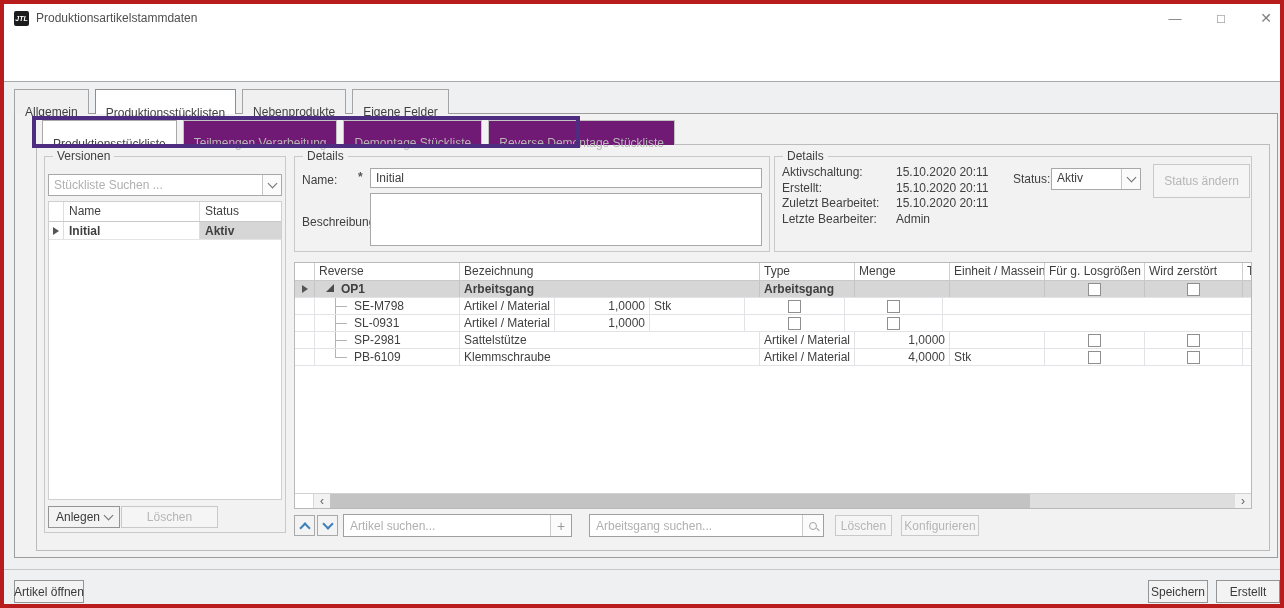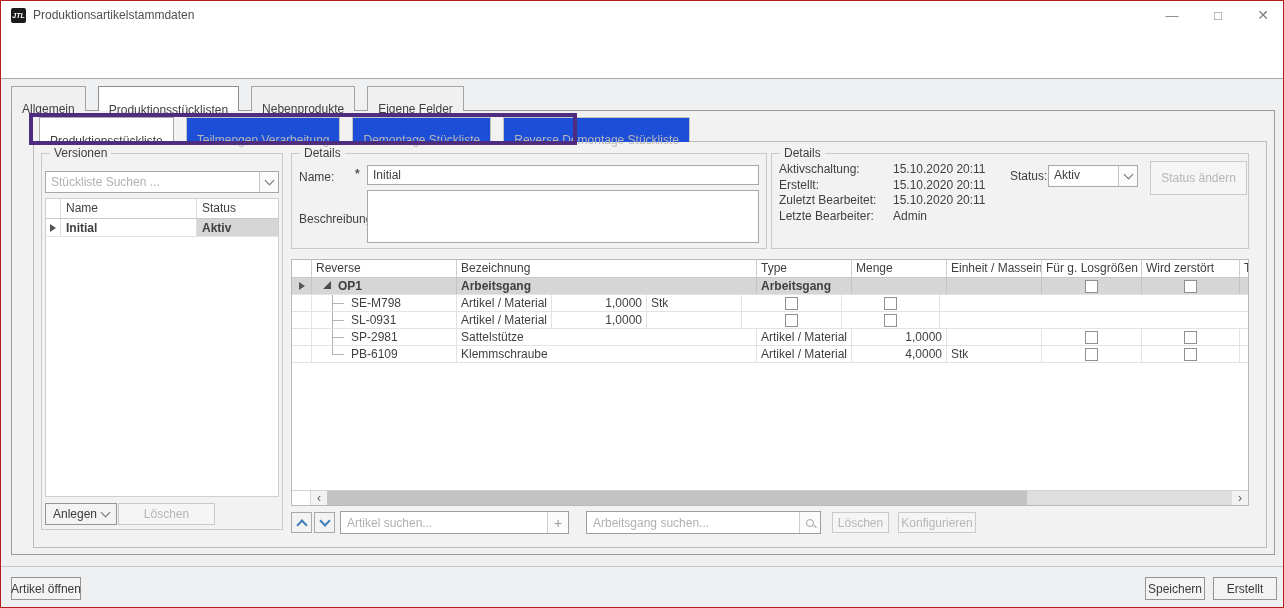--- a/index.html
+++ b/index.html
@@ -1,17 +1,17 @@
 <!DOCTYPE html>
 <html><head>
 <meta charset="utf-8">
 <style>
   * { margin:0; padding:0; box-sizing:border-box; }
   body { font-family:"Liberation Sans", sans-serif; font-size:12px; color:#3f3f3f; background:#d8d8d8; }
-  #window { position:relative; width:1284px; height:608px; background:#ffffff; border:1px solid #b91c1c; overflow:hidden; }
+  #window { position:relative; width:1284px; height:608px; background:#ffffff; border:4px solid #b91c1c; overflow:hidden; }
 
   
   .titlebar { position:absolute; left:0; top:0; width:1284px; height:28px; background:#ffffff; }
   .app-icon { position:absolute; left:10px; top:7px; width:15px; height:15px; background:#1b1b1b; color:#fff;
               font-size:7px; font-weight:bold; font-style:italic; display:flex; align-items:center; justify-content:center; border-radius:2px; }
   .tb-title { position:absolute; left:32px; top:0; line-height:28px; color:#4f4f4f; }
   .win-btn { position:absolute; top:0; width:30px; height:28px; display:flex; align-items:center; justify-content:center; color:#7e7e7e; }
   .win-min { left:1156px; font-size:13px; }
   .win-max { left:1202px; font-size:13px; }
   .win-close { left:1247px; font-size:14px; }
@@ -24,26 +24,26 @@
   .h-sub { position:absolute; left:63px; top:55px; color:#4b4b4b; }
   .h-sub .sep { margin:0 4px; color:#4b4b4b; }
   .doc-link { color:#2b87c8; text-decoration:underline; cursor:pointer; }
 
   
   .content-bg { position:absolute; left:0; top:77px; width:1284px; height:488px; background:#eff0f1; border-top:1px solid #a9a9a9; }
 
   
   .tabstrip { position:absolute; display:flex; align-items:flex-end; }
   .outer-tabs { left:10px; top:87px; height:23px; z-index:3; }
-  .tab { height:21px; padding:12px 10px; line-height:21px; background:#f0f0f0; border:1px solid #a4a4a4; border-bottom:none; margin-right:12px; white-space:nowrap; }
+  .tab { height:21px; padding:12px 10px; line-height:21px; background:#f0f0f0; border:1px solid #a4a4a4; border-bottom:none; margin-right:6px; white-space:nowrap; }
   .tab.active { height:23px; line-height:23px; background:#ffffff; border-color:#8d8d8d; position:relative; z-index:4; }
   .outer-page { position:absolute; left:10px; top:109px; width:1264px; height:445px; background:#f2f2f2; border:1px solid #9c9c9c; z-index:1; }
 
   .inner-tabs { left:38px; top:118px; height:23px; z-index:3; }
-  .tab.inner { background:#1d4ed8; border-color:#c2c2c2; }
+  .tab.inner { background:#701a75; border-color:#c2c2c2; }
   .tab.inner.active { background:#ffffff; border-color:#a9a9a9; }
   .tab.disabled { color:#b6b6b6; }
   .inner-page { position:absolute; left:32px; top:140px; width:1234px; height:407px; background:#f2f2f2; border:1px solid #bcbcbc; z-index:1; }
 
   .purple-box { position:absolute; left:28px; top:112px; width:548px; height:32px; border:4px solid #4e2c7f; z-index:50; pointer-events:none; }
 
   
   .group { position:absolute; border:1px solid #c9c9c9; z-index:2; }
   .legend { position:absolute; top:-8px; left:8px; background:#f2f2f2; padding:0 4px; color:#3f3f3f; }
   .g-versionen { left:40px; top:152px; width:242px; height:377px; }

